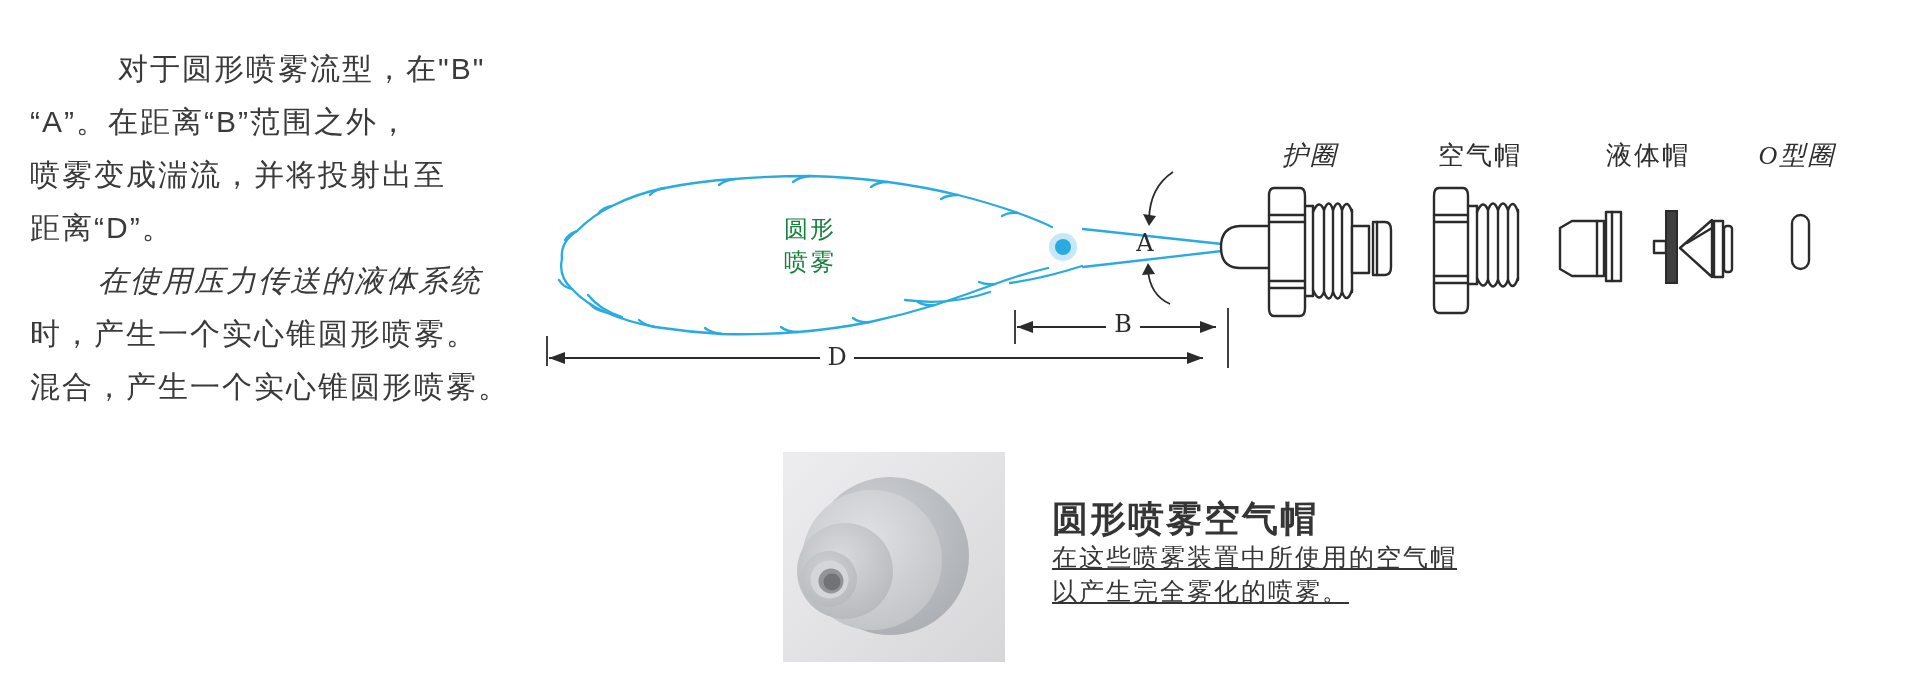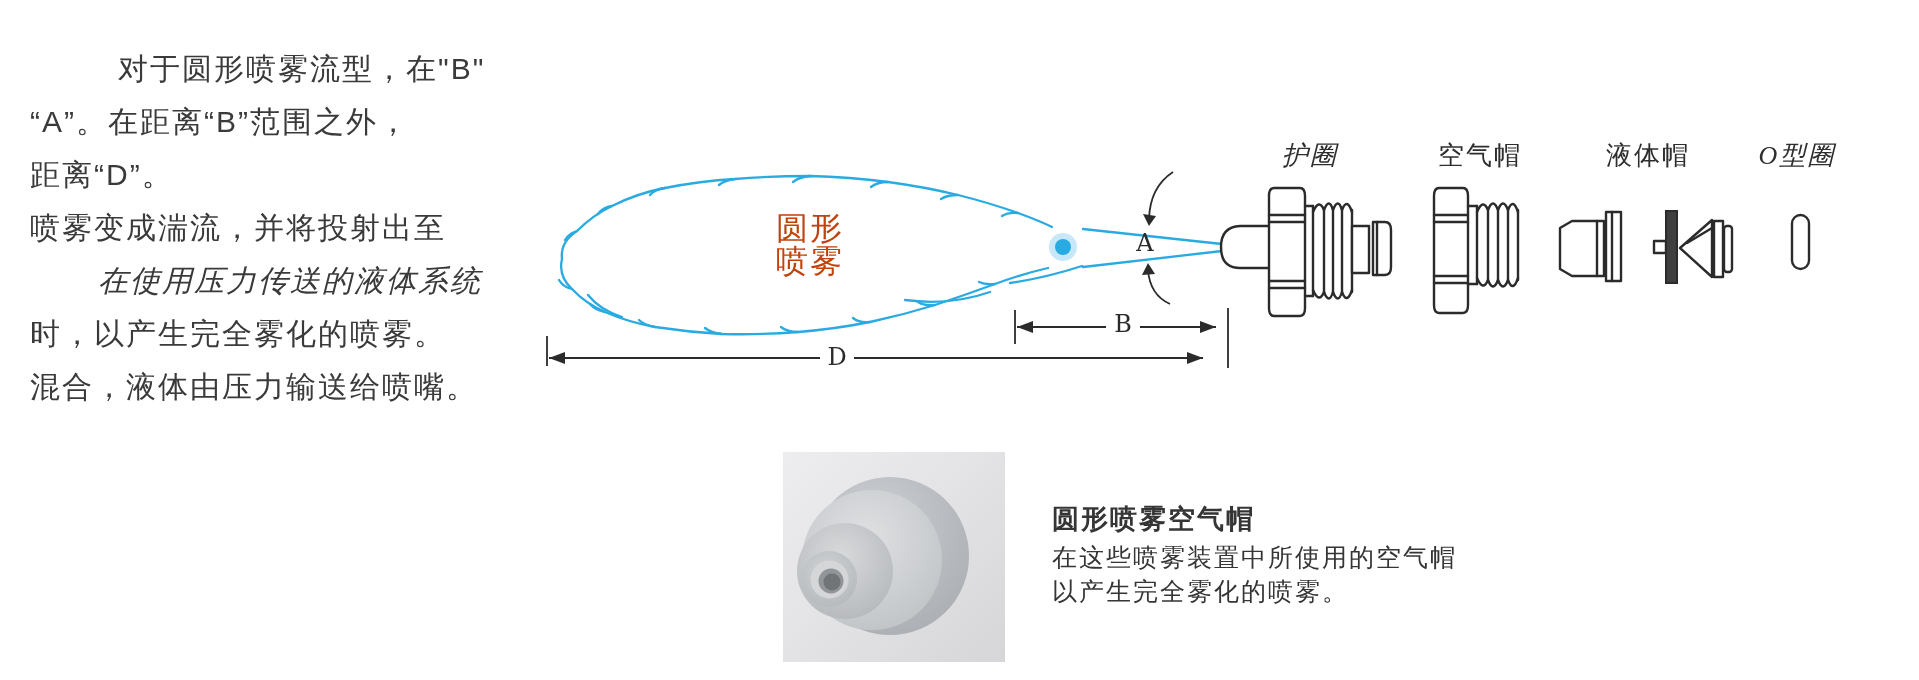--- a/index.html
+++ b/index.html
@@ -18,49 +18,49 @@
   svg.overlay{position:absolute;left:0;top:0;}
   .k{stroke:var(--line-dark,#2b2b2b);stroke-width:2.4;fill:none;stroke-linecap:round;stroke-linejoin:round;}
   .kf{stroke:var(--line-dark,#2b2b2b);stroke-width:2.4;fill:#fff;stroke-linejoin:round;}
   .kfd{stroke:var(--line-dark,#2b2b2b);stroke-width:2;fill:#3f3f3f;}
   .thin{stroke:var(--line-dark,#2b2b2b);stroke-width:1.8;fill:none;}
   .bl{stroke:var(--spray-blue,#29abe2);stroke-width:2.3;fill:none;stroke-linecap:round;stroke-linejoin:round;}
   .fillk{fill:var(--line-dark,#2b2b2b);stroke:none;}
   .dim{stroke:var(--line-dark,#2b2b2b);stroke-width:1.8;fill:none;}
 
   
-  .cloud-label{left:768px;top:212px;width:84px;text-align:center;font-size:32px;line-height:33px;
-        letter-spacing:2px;color:#c2410c;}
+  .cloud-label{left:768px;top:212px;width:84px;text-align:center;font-size:24px;line-height:33px;
+        letter-spacing:2px;color:#15803d;}
   .dim-label{width:34px;text-align:center;font-size:24px;color:#2b2b2b;
         font-family:"DejaVu Serif","Liberation Serif",serif;}
   .part-label{top:138px;width:160px;text-align:center;font-size:26px;letter-spacing:2px;color:#2e2e2e;
         font-family:"Liberation Serif","DejaVu Serif",serif;}
 
   
   .photo{left:783px;top:452px;width:222px;height:210px;
         background:linear-gradient(135deg,#ededef 0%,#e4e4e6 45%,#d6d6d8 100%);}
 
   
   .caption{left:1052px;top:502px;width:480px;color:#353535;}
-  .caption .title{font-size:27px;font-weight:bold;letter-spacing:2px;line-height:34px;margin-bottom:4px;}
-  .caption .cap-line{font-size:25px;letter-spacing:2px;line-height:34px;}
+  .caption .title{font-size:36px;font-weight:bold;letter-spacing:2px;line-height:34px;margin-bottom:4px;}
+  .caption .cap-line{font-size:25px;letter-spacing:2px;line-height:34px;text-decoration:underline;}
 </style>
 </head>
 <body>
 
 <div class="page">
 
   <div class="abs left-paragraph">
     <div class="ln ind-a">对于圆形喷雾流型，在"B"</div>
     <div class="ln">“A”。在距离“B”范围之外，</div>
+    <div class="ln">喷雾变成湍流，并将投射出至</div>
     <div class="ln">距离“D”。</div>
-    <div class="ln">喷雾变成湍流，并将投射出至</div>
     <div class="ln ind-b">在使用压力传送的液体系统</div>
-    <div class="ln">时，以产生完全雾化的喷雾。</div>
-    <div class="ln">混合，液体由压力输送给喷嘴。</div>
+    <div class="ln">时，产生一个实心锥圆形喷雾。</div>
+    <div class="ln">混合，产生一个实心锥圆形喷雾。</div>
   </div>
 
   <svg class="overlay" width="1919" height="680" viewBox="0 0 1919 680">
 
     <g>
       <path class="bl" d="M562 259 Q560 242 577 231 Q593 215 612 206 Q638 193 665 188 Q700 181 735 179 Q772 176 810 176 Q850 177 888 182 Q925 187 958 195 Q990 203 1018 213 Q1040 221 1052 227"></path>
       <path class="bl" d="M577 231 q-8 2 -12 9 M612 206 q-9 1 -14 8 M665 188 q-10 1 -15 7 M735 179 q-10 1 -16 6 M810 176 q-11 1 -17 6 M888 182 q-11 0 -17 5 M958 195 q-11 0 -17 4 M1018 213 q-10 -1 -16 3"></path>
       <path class="bl" d="M562 259 Q558 276 572 289 Q585 303 605 312 Q628 322 655 327 Q688 332 722 334 Q760 335 798 332 Q835 329 870 322 Q903 315 935 305 Q965 295 995 284 Q1022 274 1048 268"></path>
       <path class="bl" d="M572 289 q-9 -2 -13 -9 M605 312 q-10 -2 -15 -8 M655 327 q-11 -2 -16 -7 M722 334 q-11 -1 -17 -6 M798 332 q-11 0 -17 -5 M870 322 q-11 1 -17 -4 M935 305 q-11 1 -17 -3 M995 284 q-10 1 -16 -2"></path>
       <path class="bl" d="M588 295 q12 15 34 22 M905 300 q45 6 85 -8 M1010 283 q35 -5 72 -17"></path>

